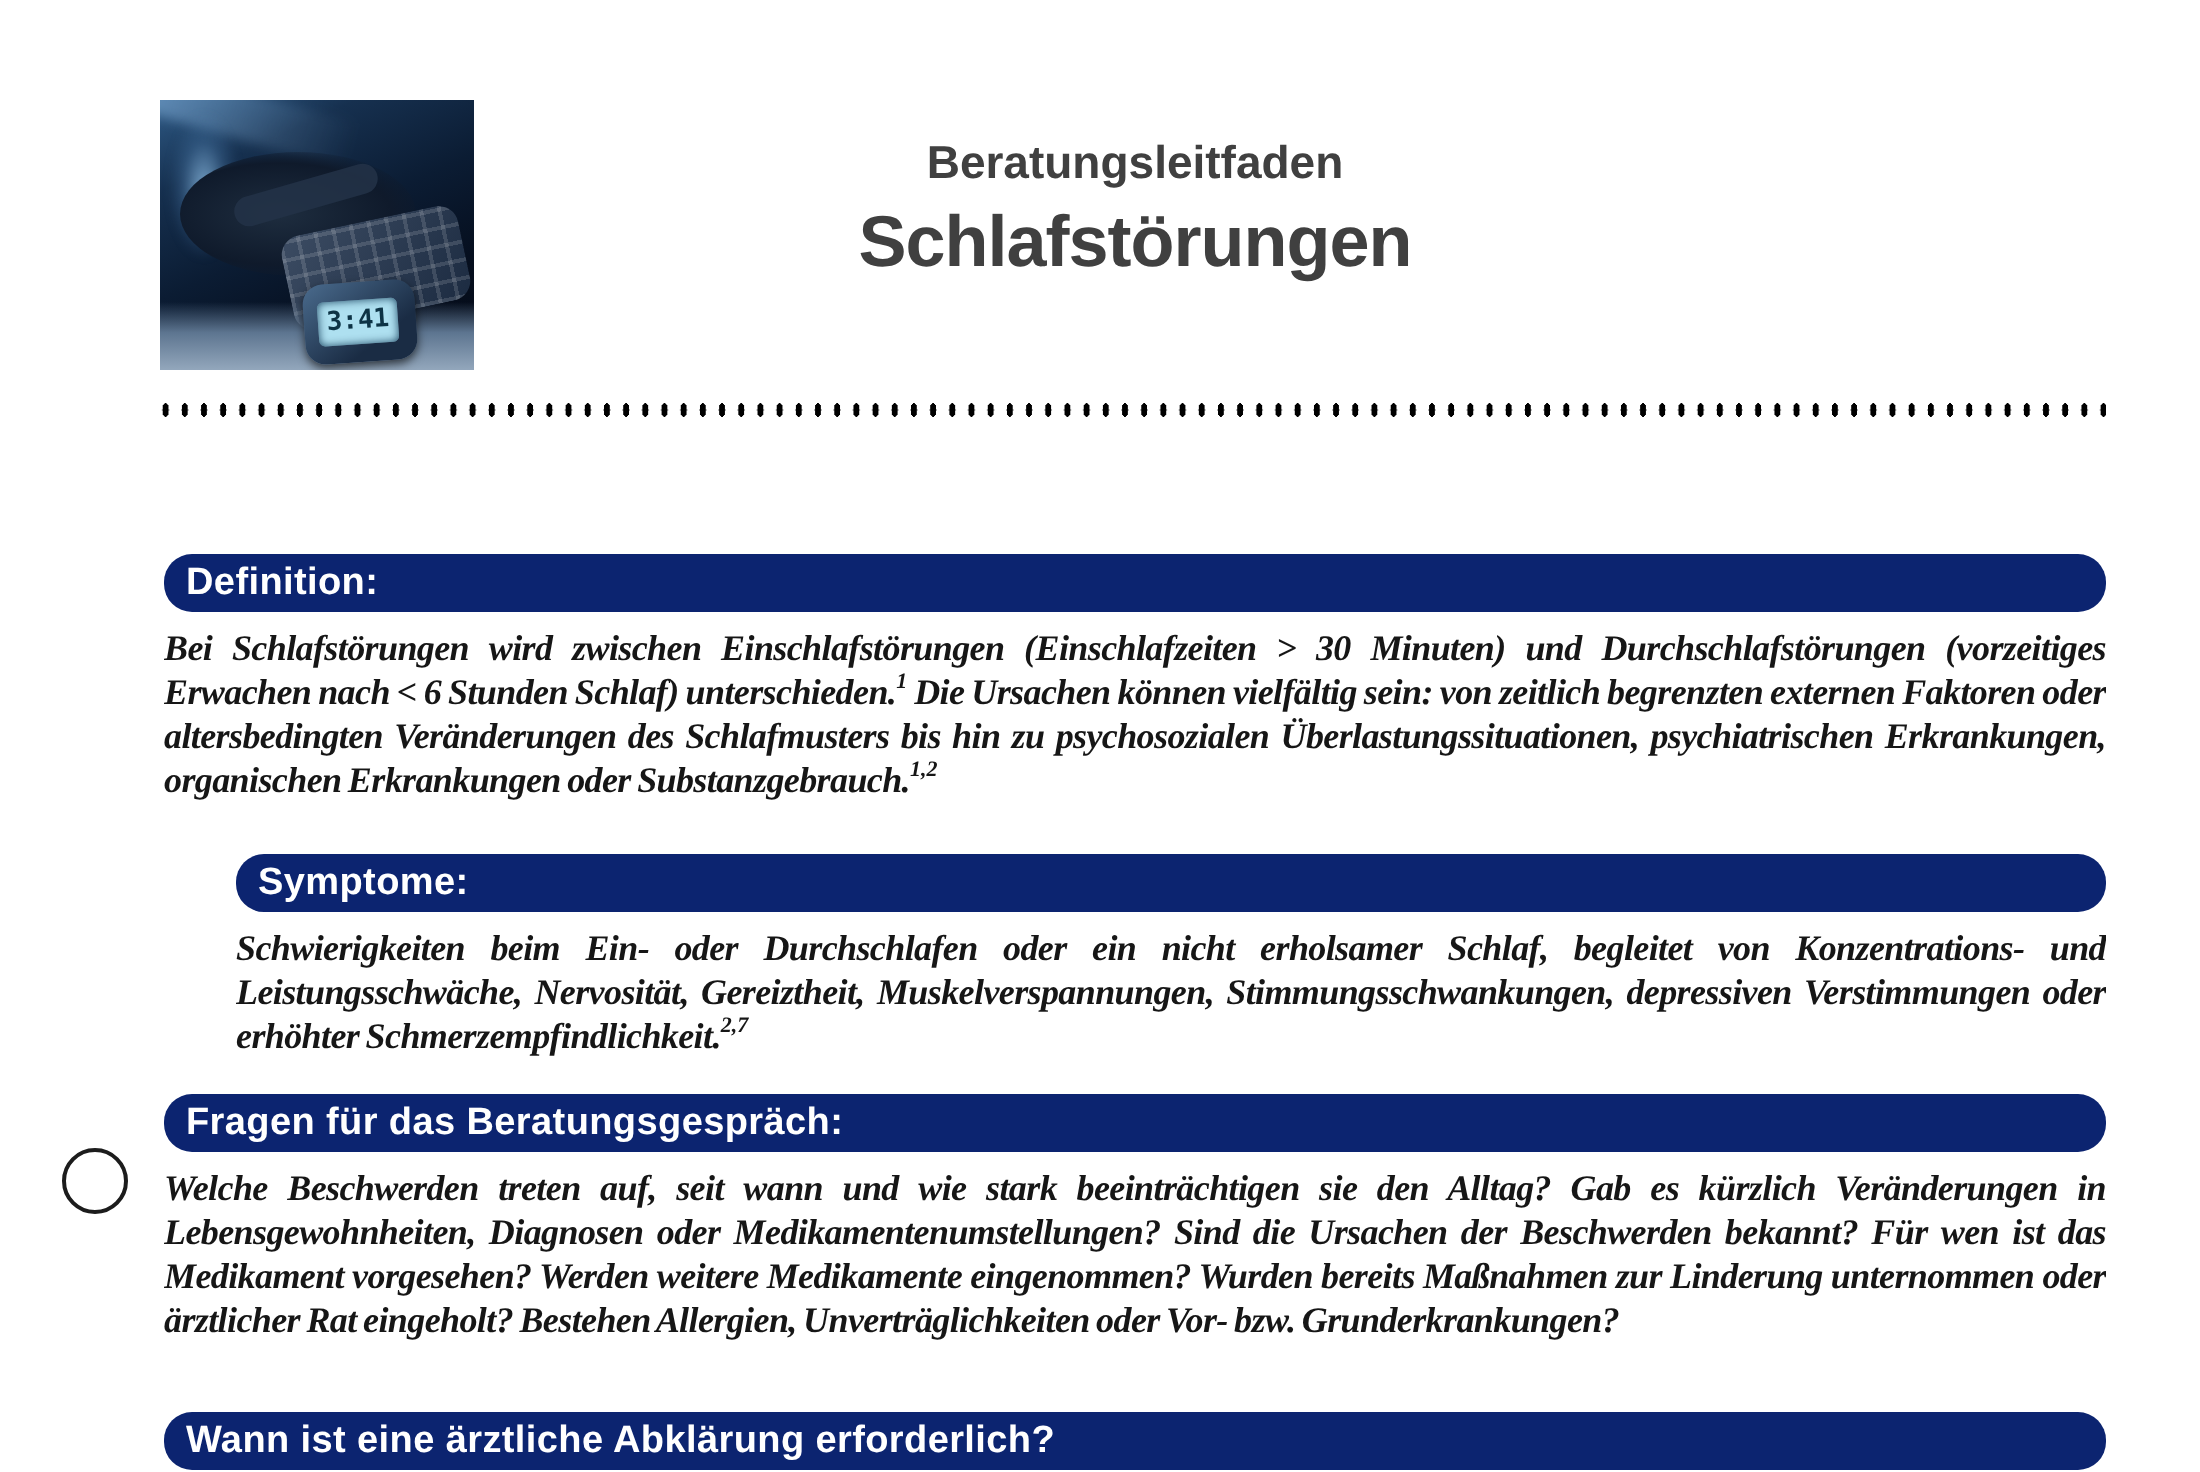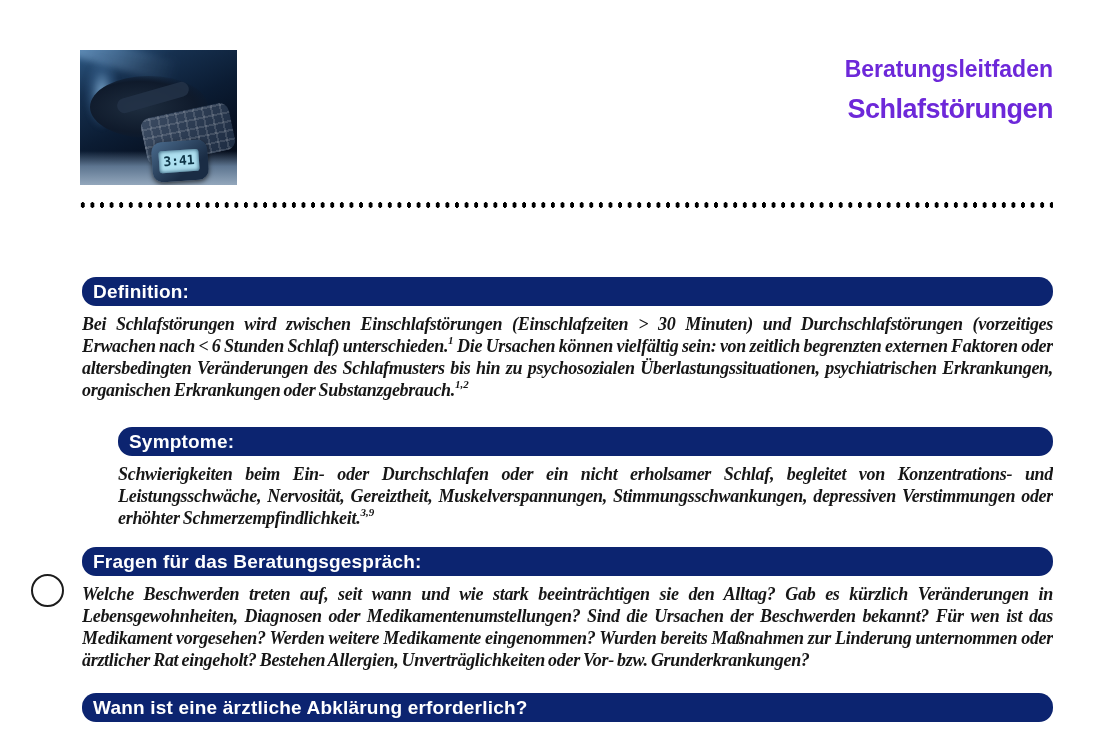--- a/index.html
+++ b/index.html
@@ -33,23 +33,23 @@
   .sheet{position:absolute;left:0;bottom:0;width:100%;height:34px;
     background:linear-gradient(to top,#93a7bc,#5d7590 55%,rgba(40,60,85,0) 100%);}
   .clock{position:absolute;left:72px;bottom:4px;width:56px;height:40px;border-radius:10px;
     background:linear-gradient(145deg,#4a6b8d,#1a2c44 70%);
     transform:rotate(-4deg);box-shadow:0 2px 5px rgba(0,0,0,.65);}
   .clock-screen{position:absolute;left:7px;top:9px;width:40px;height:22px;border-radius:3px;
     background:#aee0f0;box-shadow:inset 0 0 4px rgba(0,40,70,.85);
     color:#0d3345;font-family:"DejaVu Sans Mono",monospace;font-weight:700;
     font-size:13px;line-height:22px;text-align:center;}
 
-  .titles{position:absolute;left:82px;top:56px;width:971px;text-align:right;color:#6d28d9;}
+  .titles{position:absolute;left:82px;top:68px;width:971px;text-align:center;color:#404040;}
   .kicker{font-size:23px;font-weight:700;line-height:27px;}
-  .main-title{font-size:27px;font-weight:700;line-height:46px;margin-top:3px;letter-spacing:-0.5px;}
+  .main-title{font-size:36px;font-weight:700;line-height:46px;margin-top:3px;letter-spacing:-0.5px;}
 
   .divider{
     position:absolute;left:78px;top:201px;width:975px;height:8px;
     background-image:radial-gradient(ellipse 1.7px 3.4px at 50% 50%,#000 97%,transparent 100%);
     background-size:9.6px 8px;background-repeat:repeat-x;
   }
 
   
   .content{position:absolute;left:82px;top:277px;width:971px;}
   .sec-bar{
@@ -62,21 +62,21 @@
     font-family:"Liberation Serif",serif;font-weight:700;
     font-size:18px;line-height:22px;letter-spacing:-0.3px;word-spacing:-1px;
     text-align:justify;color:#161616;hyphens:auto;font-style:italic;
   }
   .sec-body sup{font-size:11px;line-height:0;position:relative;top:-1px;letter-spacing:0;}
   #body-0{height:88px;}
   #body-1{height:66px;}
   #body-2{height:88px;}
   .sec-symptome{margin-top:26px;margin-left:36px;}
   .sec-fragen{}
-  .sec-abklaerung{margin-top:22px;}
+  .sec-abklaerung{margin-top:35px;}
 
   .circle-marker{
     position:absolute;left:31px;top:574px;width:33px;height:33px;box-sizing:border-box;
     border:2px solid #1c1c1c;border-radius:50%;background:transparent;
   }
 </style>
 </head>
 <body>
 
 <div class="page">
@@ -104,21 +104,21 @@
 
   <div class="content">
 
     <div class="sec sec-definition">
       <div class="sec-bar">Definition:</div>
       <p class="sec-body" id="body-0">Bei Schlafstörungen wird zwischen Einschlafstörungen (Einschlafzeiten &gt; 30 Minuten) und Durchschlafstörungen (vorzeitiges Erwachen nach &lt; 6 Stunden Schlaf) unterschieden.<sup>1</sup> Die Ursachen können vielfältig sein: von zeitlich begrenzten externen Faktoren oder altersbedingten Veränderungen des Schlafmusters bis hin zu psychosozialen Überlastungssituationen, psychiatrischen Erkrankungen, organischen Erkrankungen oder Substanzgebrauch.<sup>1,2</sup></p>
     </div>
 
     <div class="sec sec-symptome">
       <div class="sec-bar">Symptome:</div>
-      <p class="sec-body" id="body-1">Schwierigkeiten beim Ein- oder Durchschlafen oder ein nicht erholsamer Schlaf, begleitet von Konzentrations- und Leistungsschwäche, Nervosität, Gereiztheit, Muskelverspannungen, Stimmungsschwankungen, depressiven Verstimmungen oder erhöhter Schmerzempfindlichkeit.<sup>3,9</sup></p>
+      <p class="sec-body" id="body-1">Schwierigkeiten beim Ein- oder Durchschlafen oder ein nicht erholsamer Schlaf, begleitet von Konzentrations- und Leistungsschwäche, Nervosität, Gereiztheit, Muskelverspannungen, Stimmungsschwankungen, depressiven Verstimmungen oder erhöhter Schmerzempfindlichkeit.<sup>2,7</sup></p>
     </div>
 
     <div class="sec sec-fragen">
       <div class="sec-bar">Fragen für das Beratungsgespräch:</div>
       <p class="sec-body" id="body-2">Welche Beschwerden treten auf, seit wann und wie stark beeinträchtigen sie den Alltag? Gab es kürzlich Veränderungen in Lebensgewohnheiten, Diagnosen oder Medikamentenumstellungen? Sind die Ursachen der Beschwerden bekannt? Für wen ist das Medikament vorgesehen? Werden weitere Medikamente eingenommen? Wurden bereits Maßnahmen zur Linderung unternommen oder ärztlicher Rat eingeholt? Bestehen Allergien, Unverträglichkeiten oder Vor- bzw. Grunderkrankungen?</p>
     </div>
 
     <div class="sec sec-abklaerung">
       <div class="sec-bar">Wann ist eine ärztliche Abklärung erforderlich?</div>
     </div>

